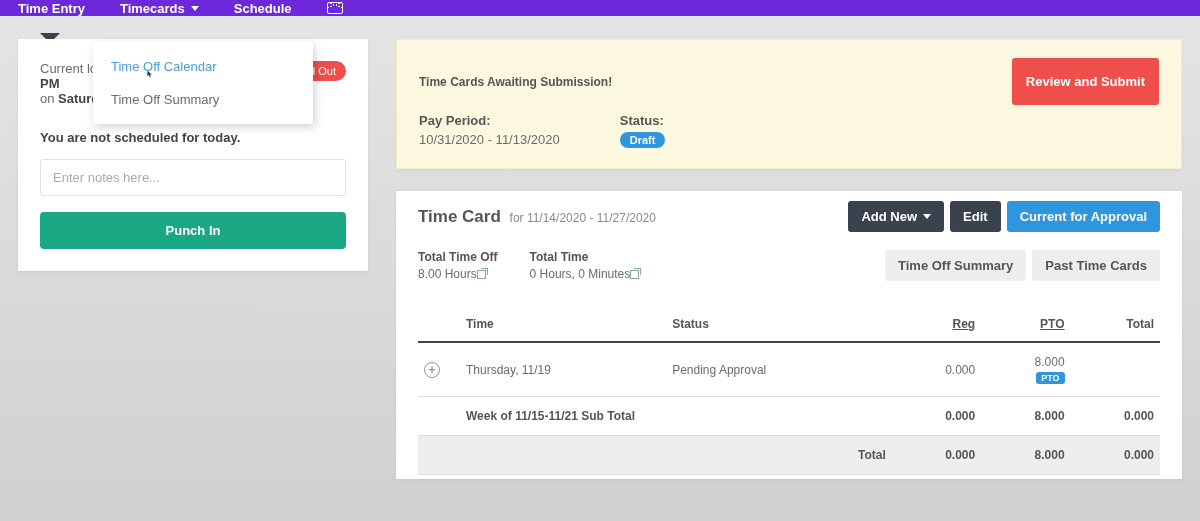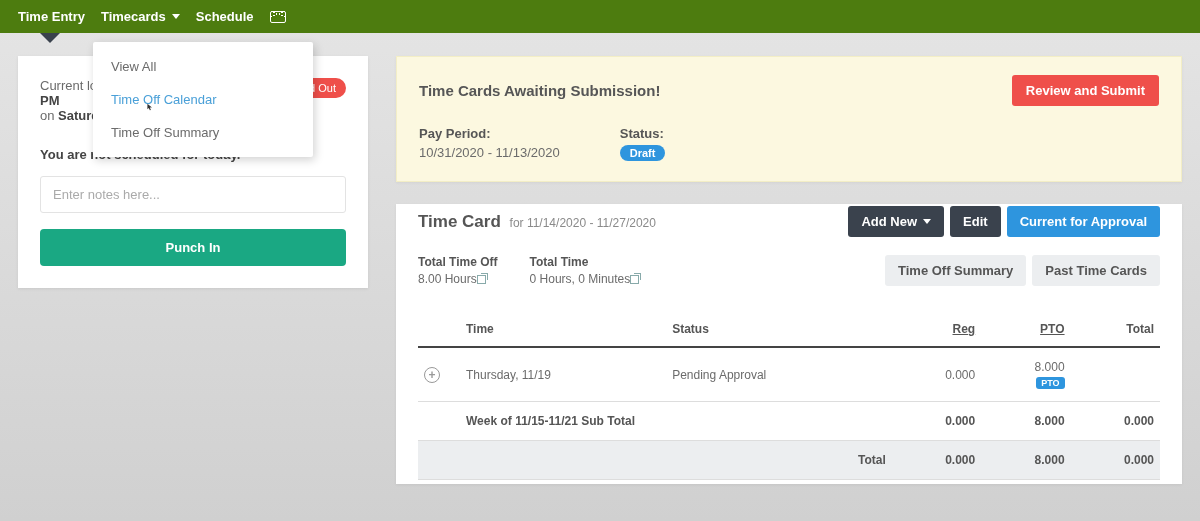--- a/index.html
+++ b/index.html
@@ -6,26 +6,26 @@
   body {
     font-family: -apple-system, BlinkMacSystemFont, "Segoe UI", Arial, sans-serif;
     background: linear-gradient(to bottom, #e5e5e5, #d0d0d0);
     width: 1200px;
     height: 521px;
     overflow: hidden;
     font-size: 13px;
     color: #555;
   }
   .topnav {
-    background: #4d7c0f;
-    height: 33px;
+    background: #6d28d9;
+    height: 16px;
     display: flex;
     align-items: center;
     padding: 0 18px;
-    gap: 16px;
+    gap: 35px;
   }
   .topnav .nav-item {
     color: #fff;
     font-size: 13px;
     font-weight: 600;
     cursor: pointer;
     display: flex;
     align-items: center;
     gap: 6px;
   }
@@ -162,46 +162,46 @@
     background: #fcf8e0;
     border: 1px solid #f3eec6;
     padding: 18px 22px 20px;
     box-shadow: 0 1px 3px rgba(0,0,0,0.05);
   }
   .alert-head {
     display: flex;
     justify-content: space-between;
     align-items: center;
   }
-  .alert-title { font-size: 15px; font-weight: 700; color: #565656; }
+  .alert-title { font-size: 12px; font-weight: 700; color: #565656; }
   .review-btn {
     background: #ef4f4a;
     color: #fff;
     border: none;
-    padding: 8px 14px;
+    padding: 16px 14px;
     border-radius: 3px;
     font-size: 13px;
     font-weight: 600;
     cursor: pointer;
   }
-  .alert-body { margin-top: 20px; display:flex; gap: 60px; }
+  .alert-body { margin-top: 8px; display:flex; gap: 60px; }
   .alert-col .label { font-size: 13px; font-weight: 700; color:#565656; }
   .alert-col .value { font-size: 13px; color:#6b6b6b; margin-top: 4px; display:flex; align-items:center; gap:8px;}
   .draft-badge {
     background: #2e95de;
     color:#fff;
     font-size: 11px;
     padding: 2px 10px;
     border-radius: 10px;
     font-weight:600;
   }
 
   .timecard-card {
     background: #fff;
-    padding: 2px 22px 4px;
+    padding: 10px 22px 4px;
     box-shadow: 0 1px 3px rgba(0,0,0,0.06);
   }
   .tc-head {
     display:flex;
     justify-content:space-between;
     align-items:center;
   }
   .tc-title { font-size: 17px; font-weight:700; color:#555; }
   .tc-title .sub { font-size: 12px; font-weight: 400; color:#8a8a8a; margin-left:4px;}
   .tc-actions { display:flex; gap:6px; }
@@ -278,23 +278,20 @@
   <div class="nav-item">
     <span>Schedule</span>
   </div>
   <div class="nav-item">
     <span class="mail-icon"></span>
   </div>
 </div>
 <div class="active-marker"></div>
 
 <div class="dropdown">
-  <div class="dropdown-item">
-    <span>View All</span>
-  </div>
   <div class="dropdown-item hover">
     <span>Time Off Calendar</span>
     <svg class="cursor" viewBox="0 0 24 24">
         <path fill="#333" d="M4 2l0 16 4-4 3 7 3-1-3-7 6 0z" transform="scale(0.7)"></path>
       </svg>
   </div>
   <div class="dropdown-item">
     <span>Time Off Summary</span>
   </div>
 </div>

